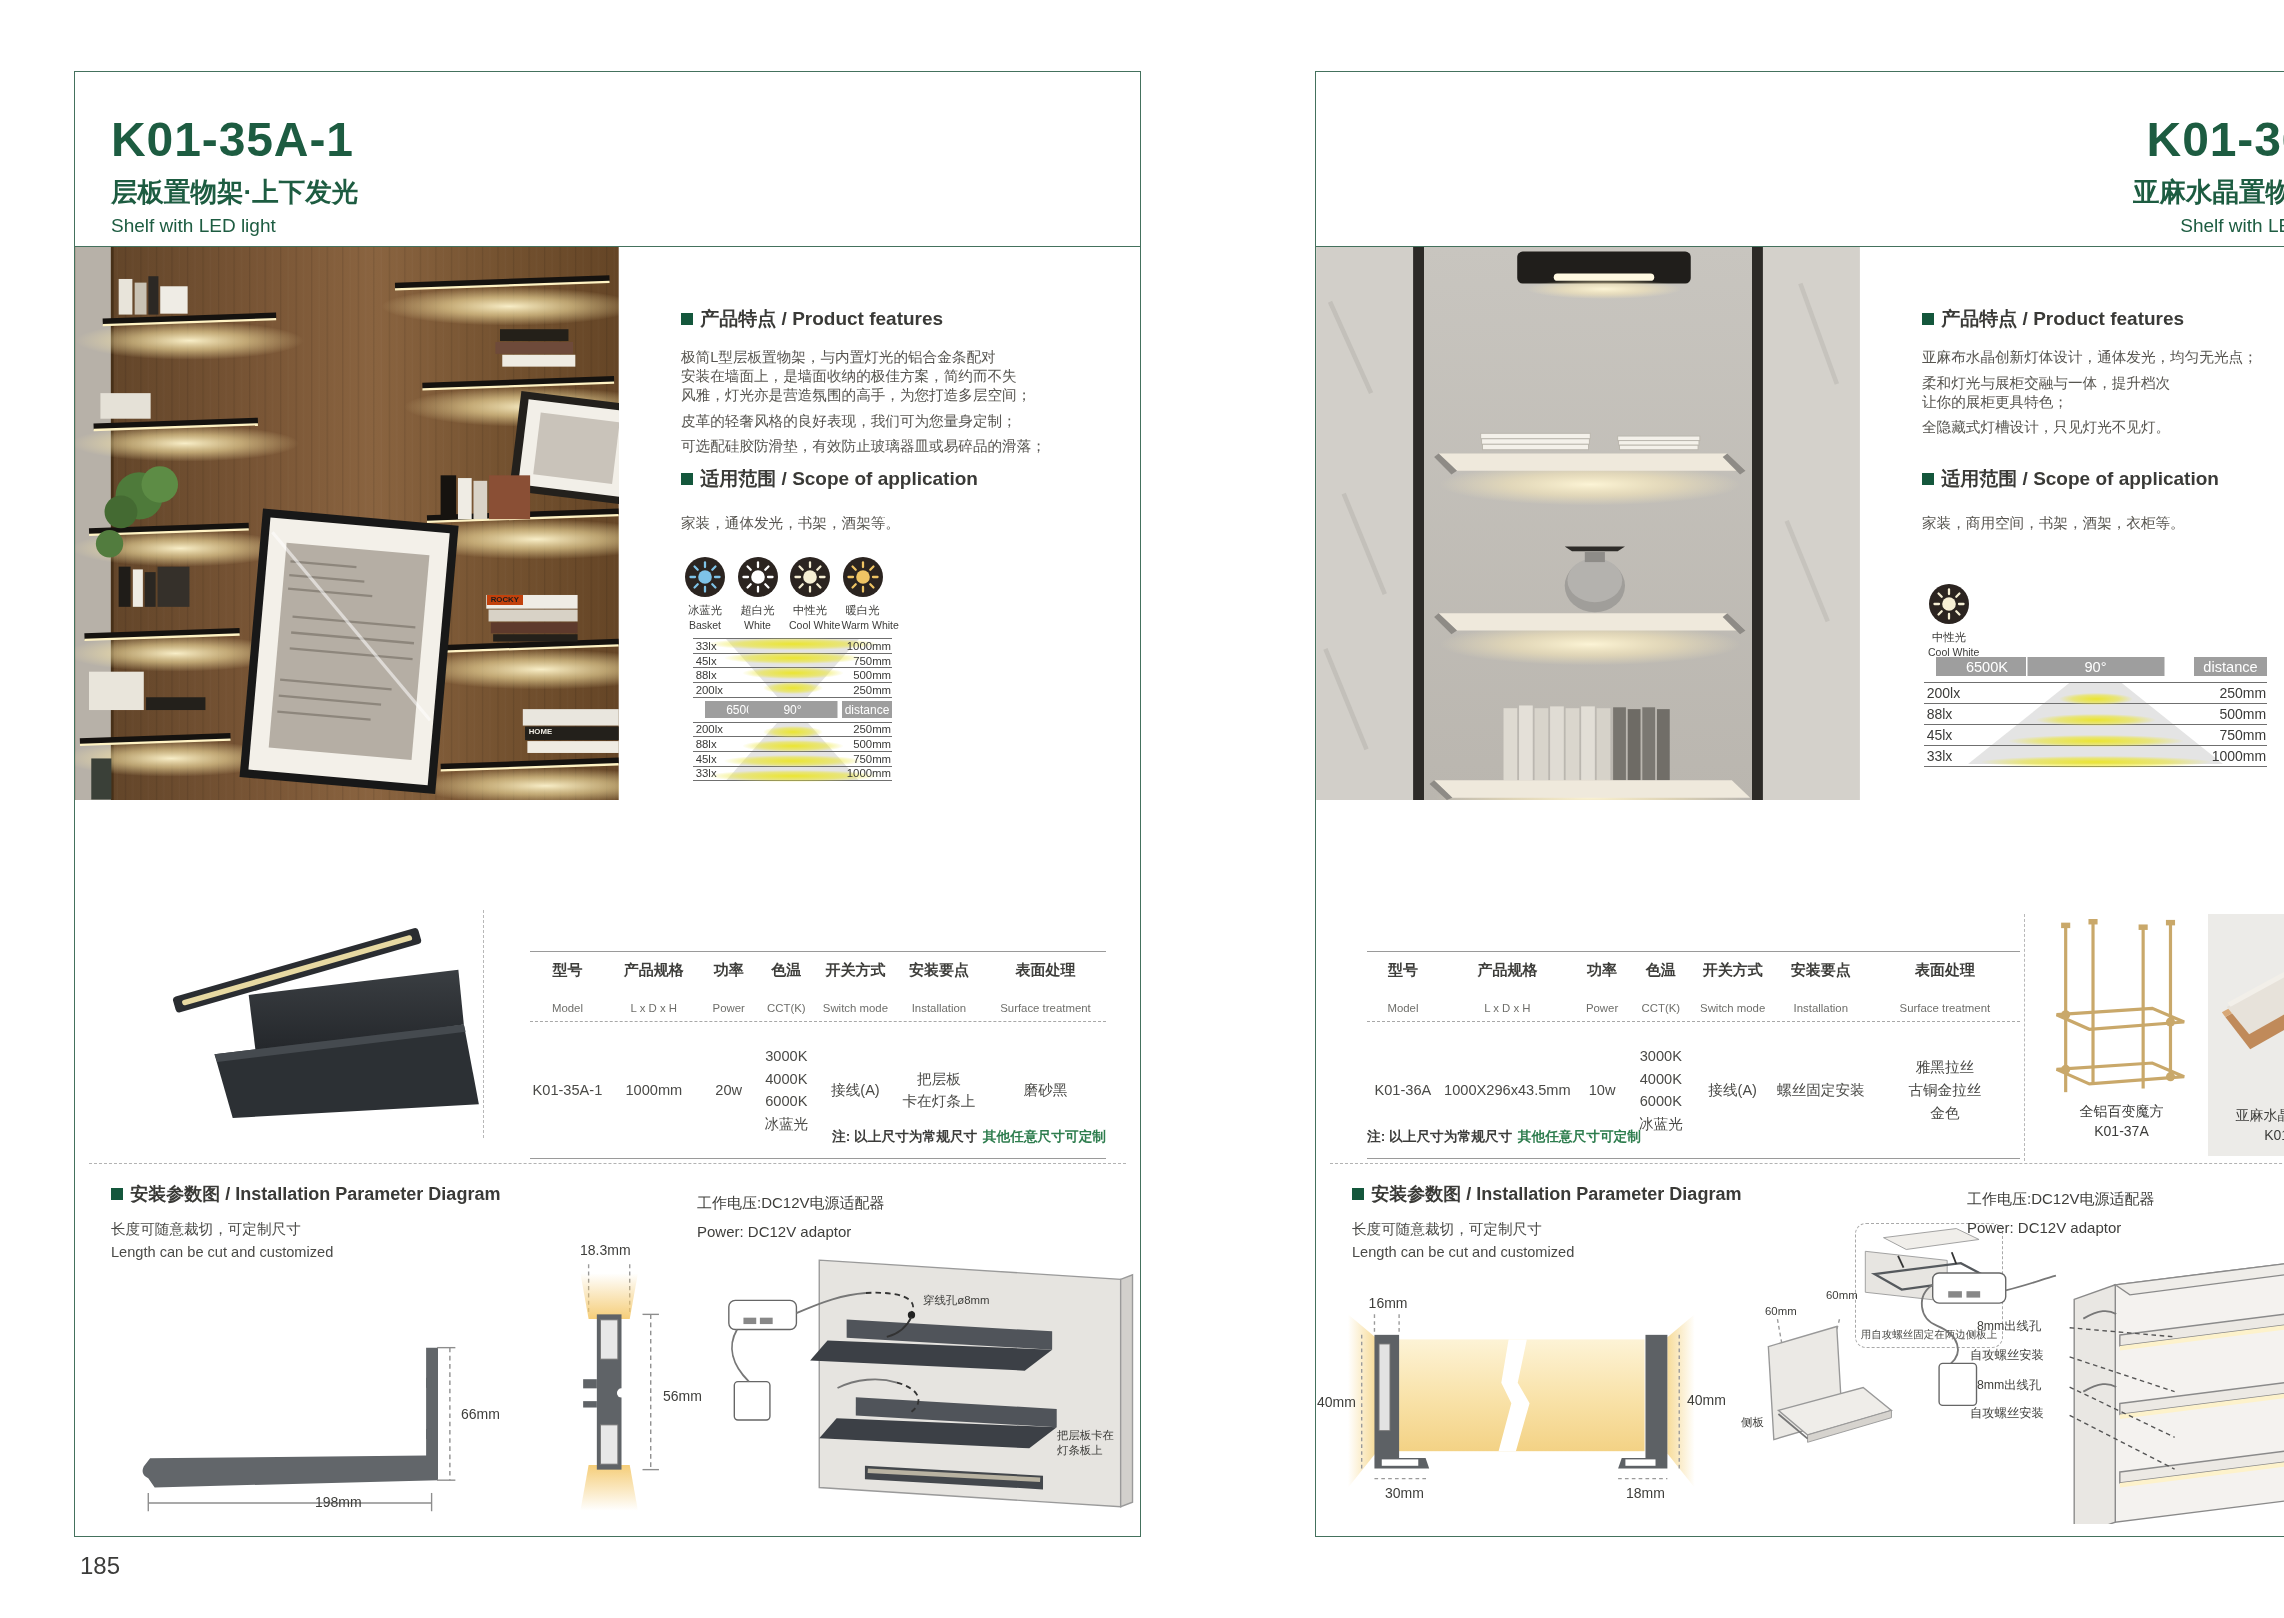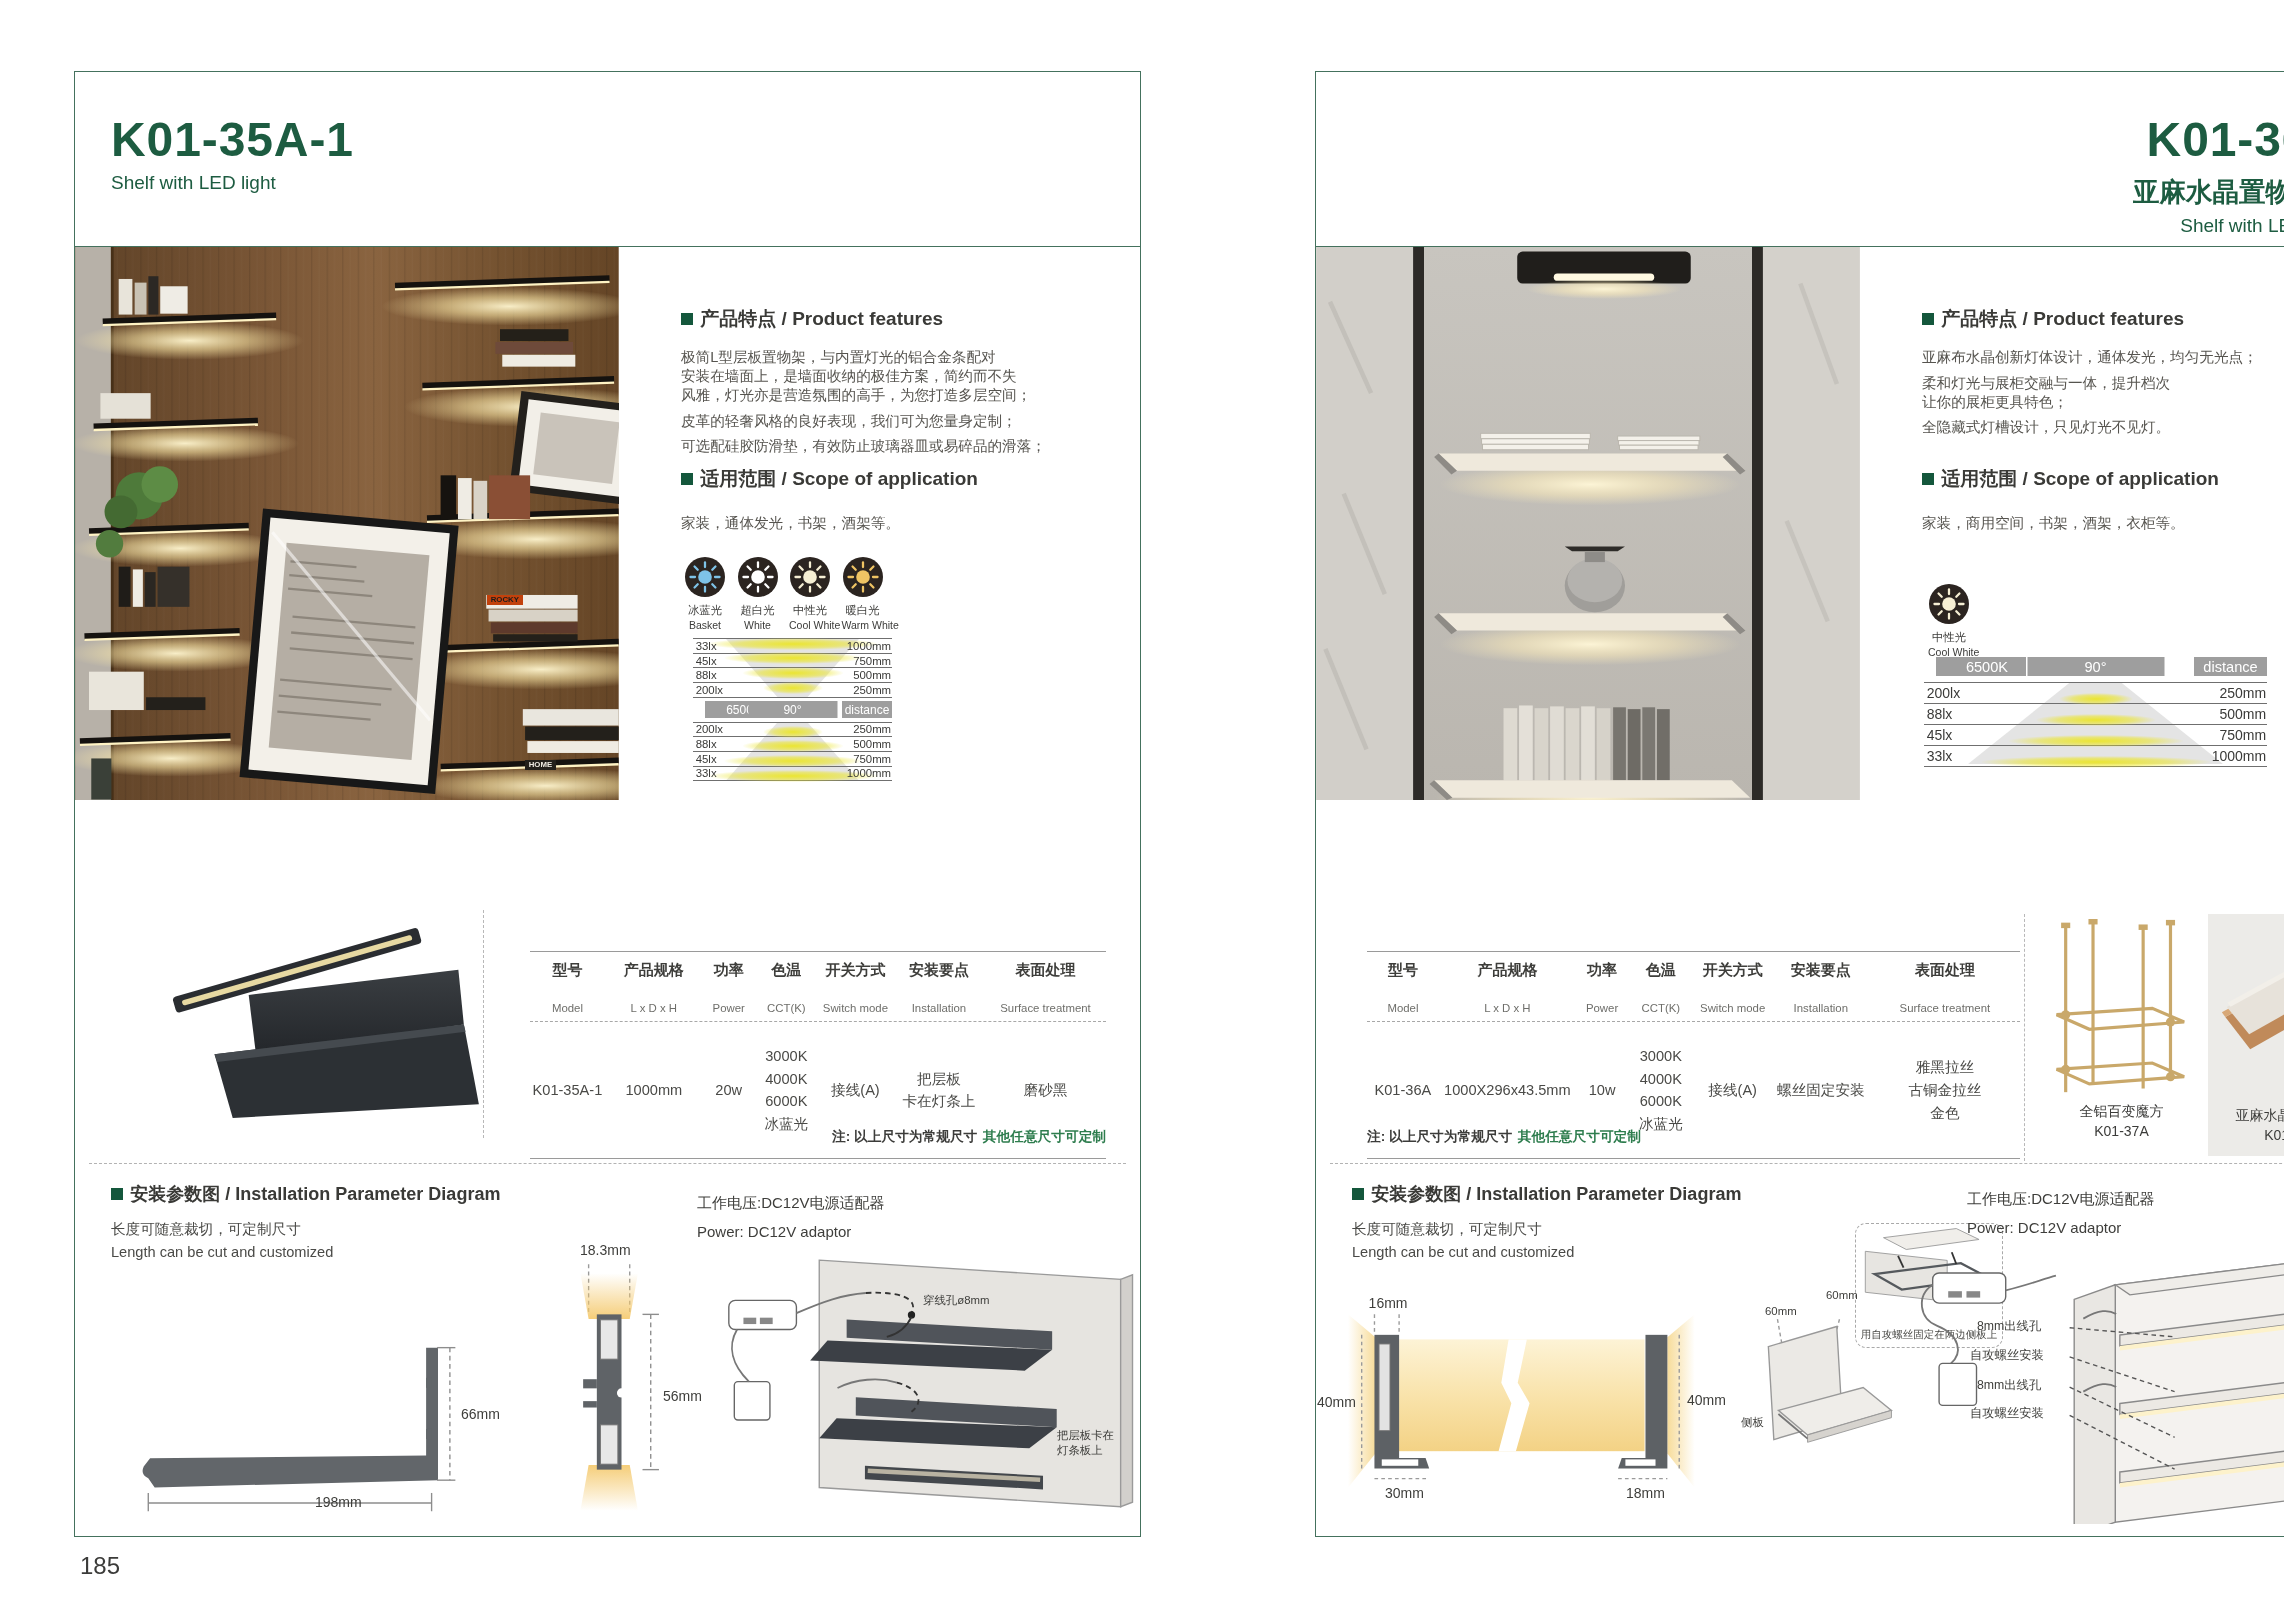--- a/index.html
+++ b/index.html
@@ -103,20 +103,21 @@
   
   .pageno{position:absolute;top:1552px;font-size:24px;color:#3b3b39;}
   .pn-l{left:80px;}
 </style>
 </head>
 <body>
 
 <div class="card left">
   <div class="title-block">
     <div class="model">K01-35A-1</div>
+    <div class="sub-cn">层板置物架·上下发光</div>
     <div class="sub-en">Shelf with LED light</div>
   </div>
   <div class="header-rule"></div>
 
   <div class="photo">
     <svg width="544" height="553" viewBox="0 0 1190 1211">
       <defs>
         <linearGradient id="wood" x1="0" y1="0" x2="1" y2="0">
           <stop offset="0" stop-color="#5d4126"></stop>
             <stop offset="0.35" stop-color="#7a5636"></stop>
@@ -223,21 +224,21 @@
             <line x1="470" y1="855" x2="740" y2="855"></line>
             <line x1="470" y1="890" x2="740" y2="890"></line>
           <line x1="455" y1="960" x2="700" y2="960"></line>
             <line x1="455" y1="995" x2="680" y2="995"></line>
             <line x1="455" y1="1030" x2="660" y2="1030"></line>
         </g>
         <line x1="410" y1="640" x2="790" y2="1020" stroke="#ffffff" stroke-opacity="0.55" stroke-width="7"></line>
       </g>
     </svg>
     <div class="pbook" style="left:412px;top:348px;">ROCKY</div>
-    <div class="pbook" style="left:450px;top:480px;color:#efebe2;background:#23201b;margin-top:33px;">HOME</div>
+    <div class="pbook" style="left:450px;top:480px;color:#efebe2;background:#23201b;">HOME</div>
   </div>
 
   <div class="features">
     <div class="sec-h">
       <span class="bullet"></span>
       <span>产品特点 / Product features</span>
     </div>
     <div class="fgroup">
       <div class="fline">极简L型层板置物架，与内置灯光的铝合金条配对</div>
       <div class="fline">安装在墙面上，是墙面收纳的极佳方案，简约而不失</div>

